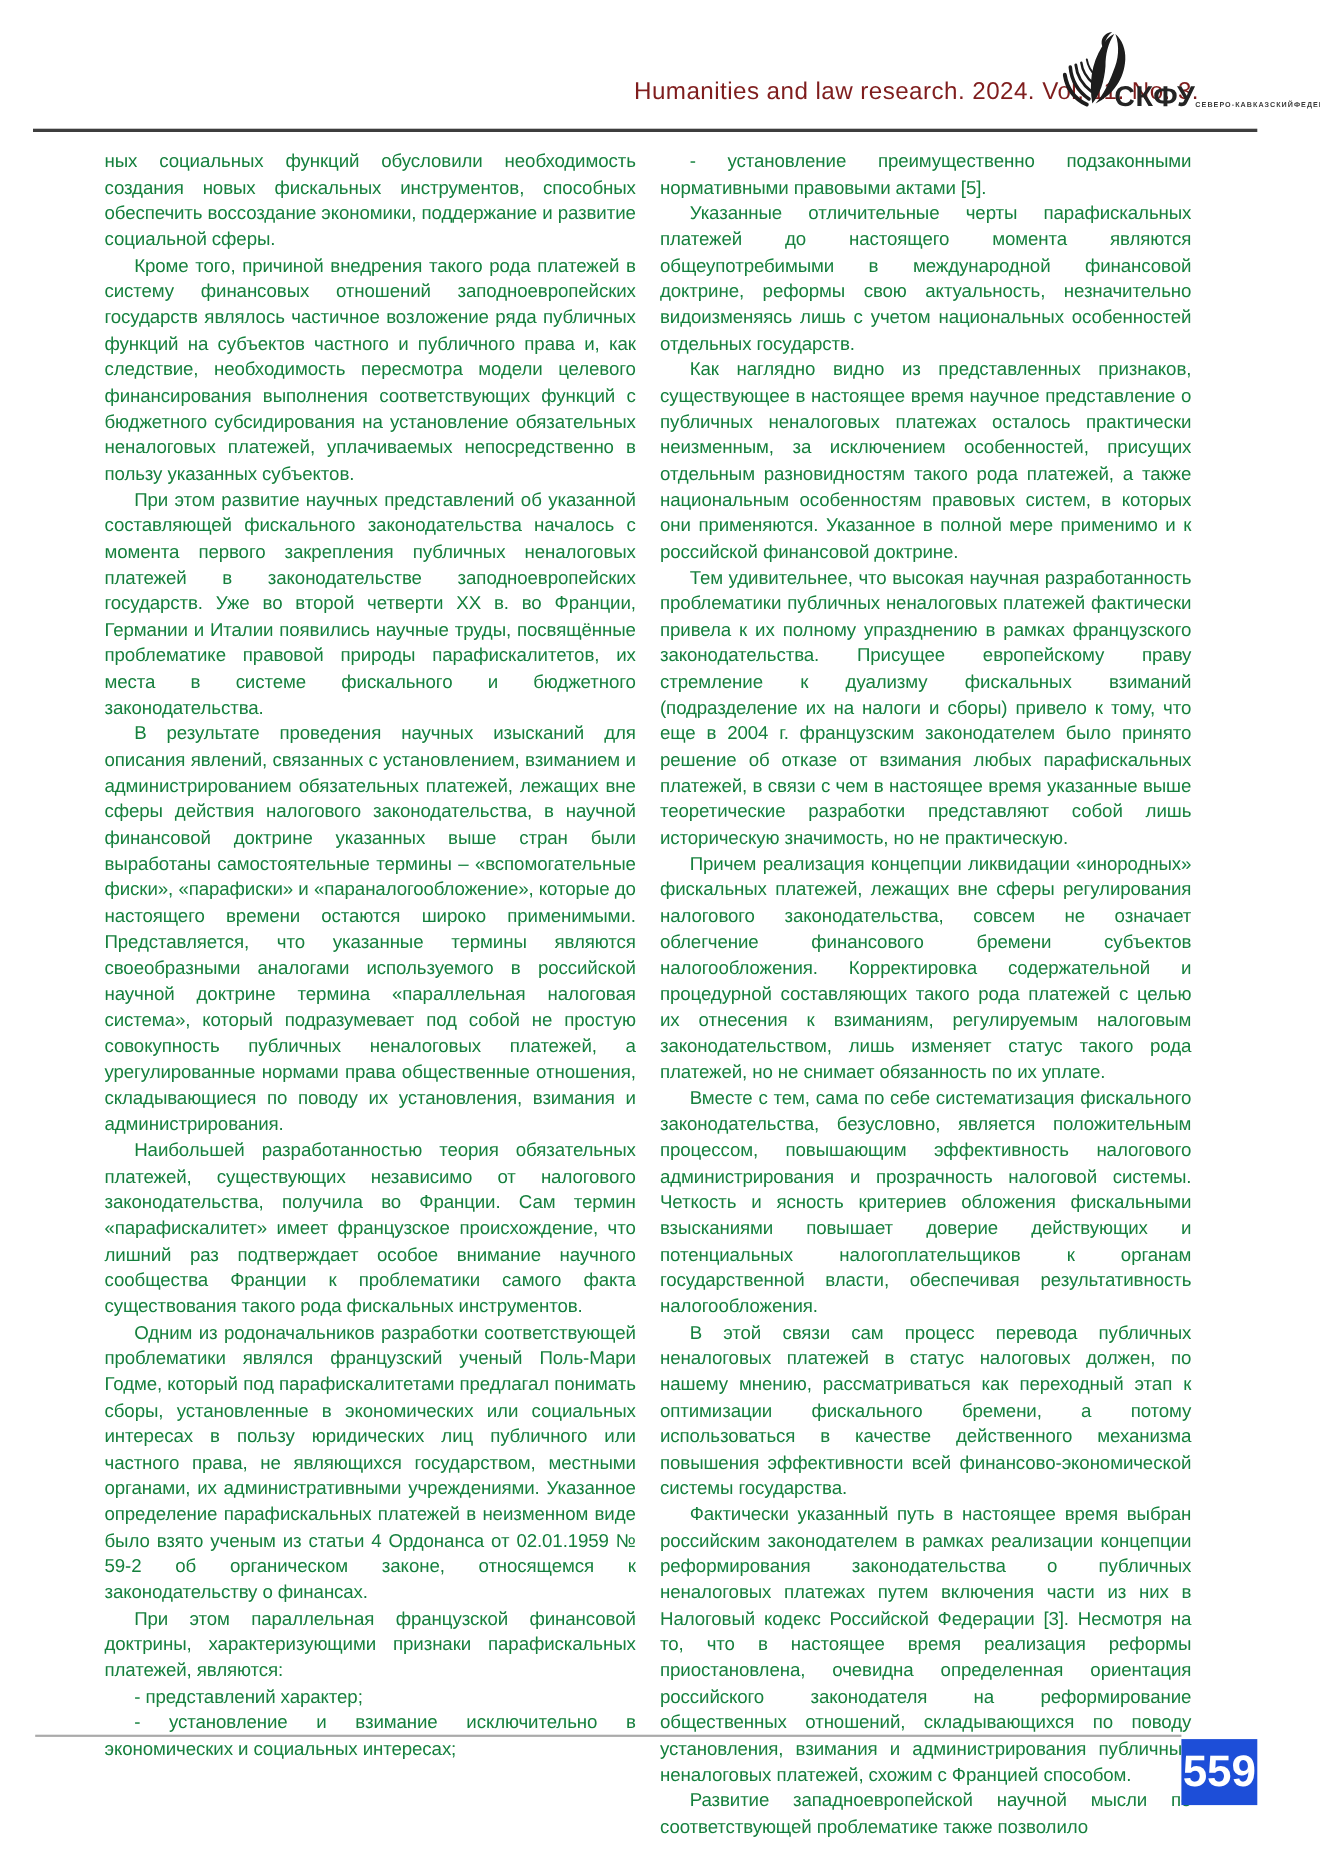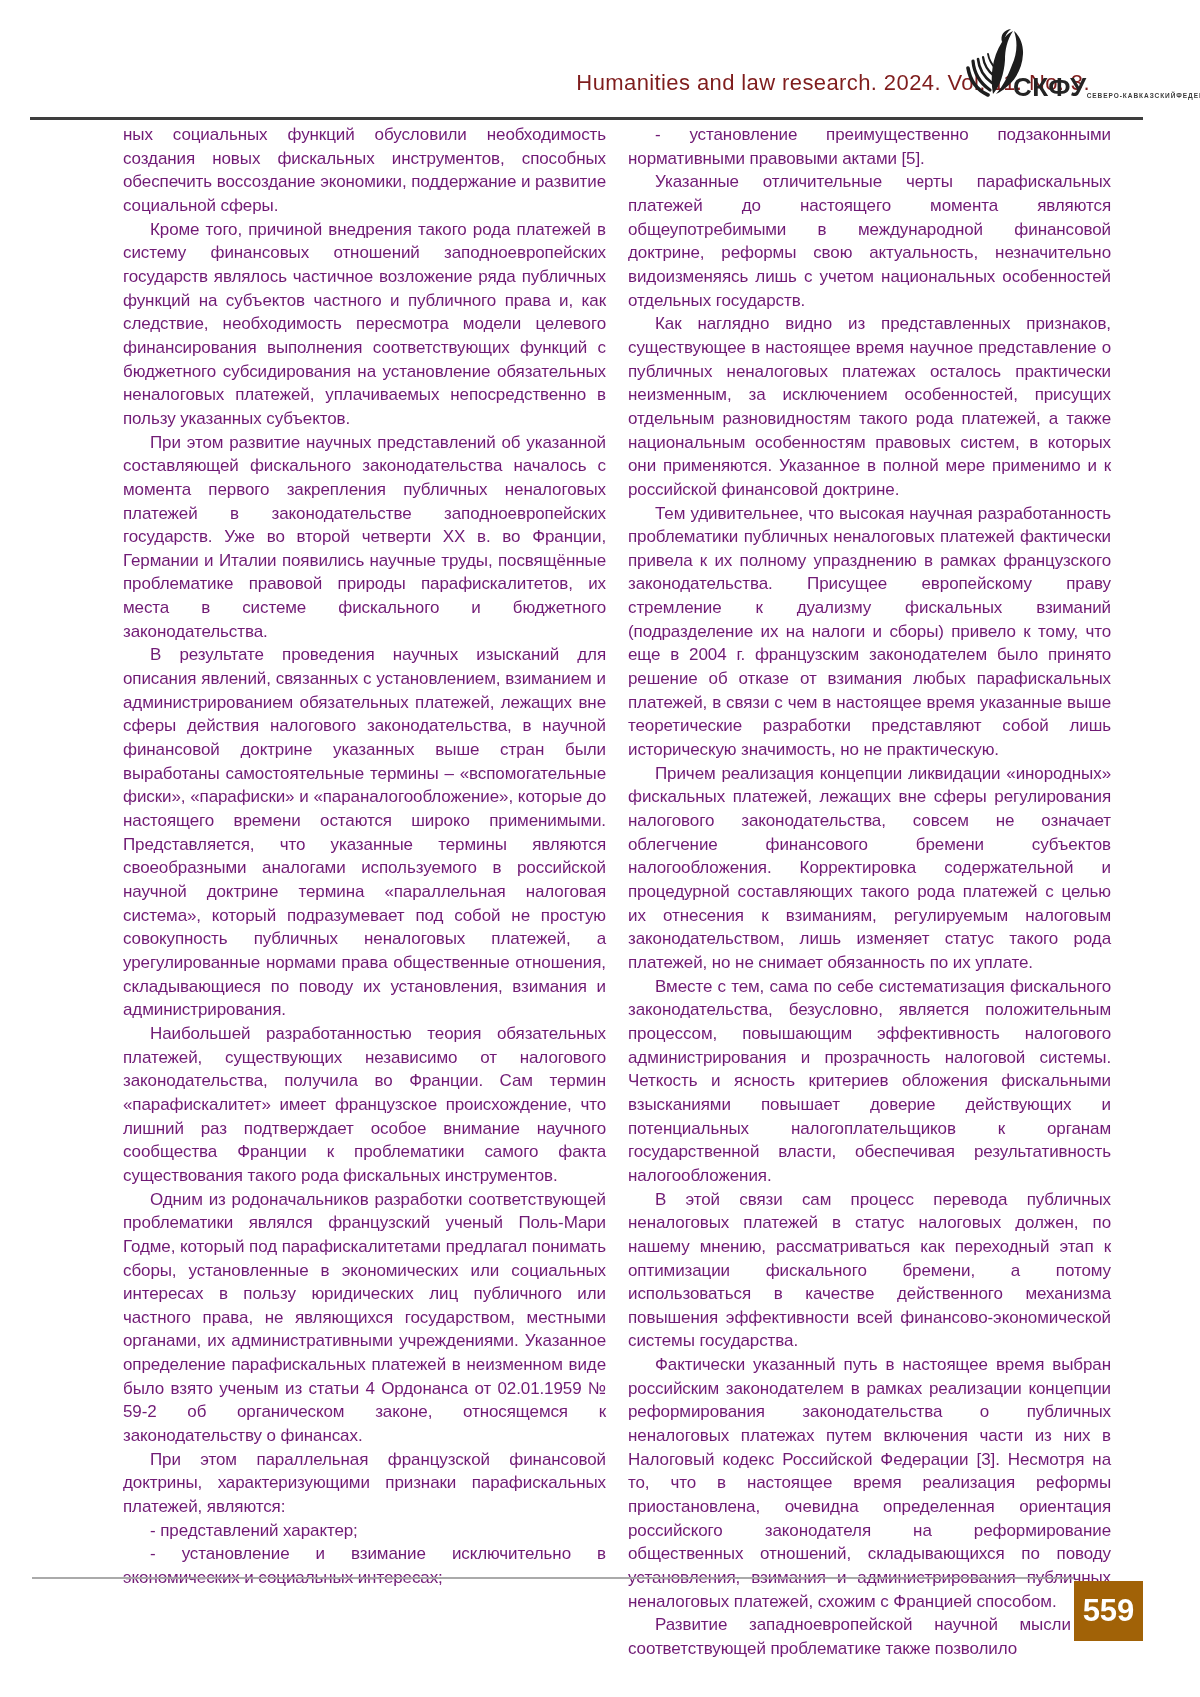--- a/index.html
+++ b/index.html
@@ -22,36 +22,36 @@
     line-height:1;letter-spacing:0.5px;
   }
   .logo-sub{
     font-size:6.5px;color:#3a3a3a;letter-spacing:0.95px;line-height:9px;
     white-space:nowrap;font-weight:bold;margin-top:1px;
   }
   .header-rule{
     position:absolute;top:117px;left:30px;width:1113px;height:3px;background:#3e3e3e;
   }
   .content{
-    position:absolute;top:123px;left:95px;width:988px;
-    display:flex;gap:22px;color:#701a75;margin-left:28px;
+    position:absolute;top:135px;left:95px;width:988px;
+    display:flex;gap:22px;color:#15803d;
   }
   .column{
     width:483px;font-size:17px;line-height:23.66px;
     text-align:justify;letter-spacing:-0.1px;
   }
   .column p{margin:0;text-align:justify;}
   .column p.indent{text-indent:27px;}
   .footer-rule{
     position:absolute;top:1577px;left:32px;width:1042px;height:2px;background:#aaaaaa;
   }
   .page-badge{
     position:absolute;top:1581px;left:1074px;width:69px;height:60px;
-    background:#a16207;color:#ffffff;display:flex;align-items:center;
-    justify-content:center;font-size:31px;font-weight:bold;
+    background:#1d4ed8;color:#ffffff;display:flex;align-items:center;
+    justify-content:center;font-size:40px;font-weight:bold;
   }
 </style>
 </head>
 <body>
 
 <div>
   <div class="journal-title">Humanities and law research. 2024. Vol. 11. No. 3.</div>
 
   <div class="logo">
     <div class="logo-mark">

